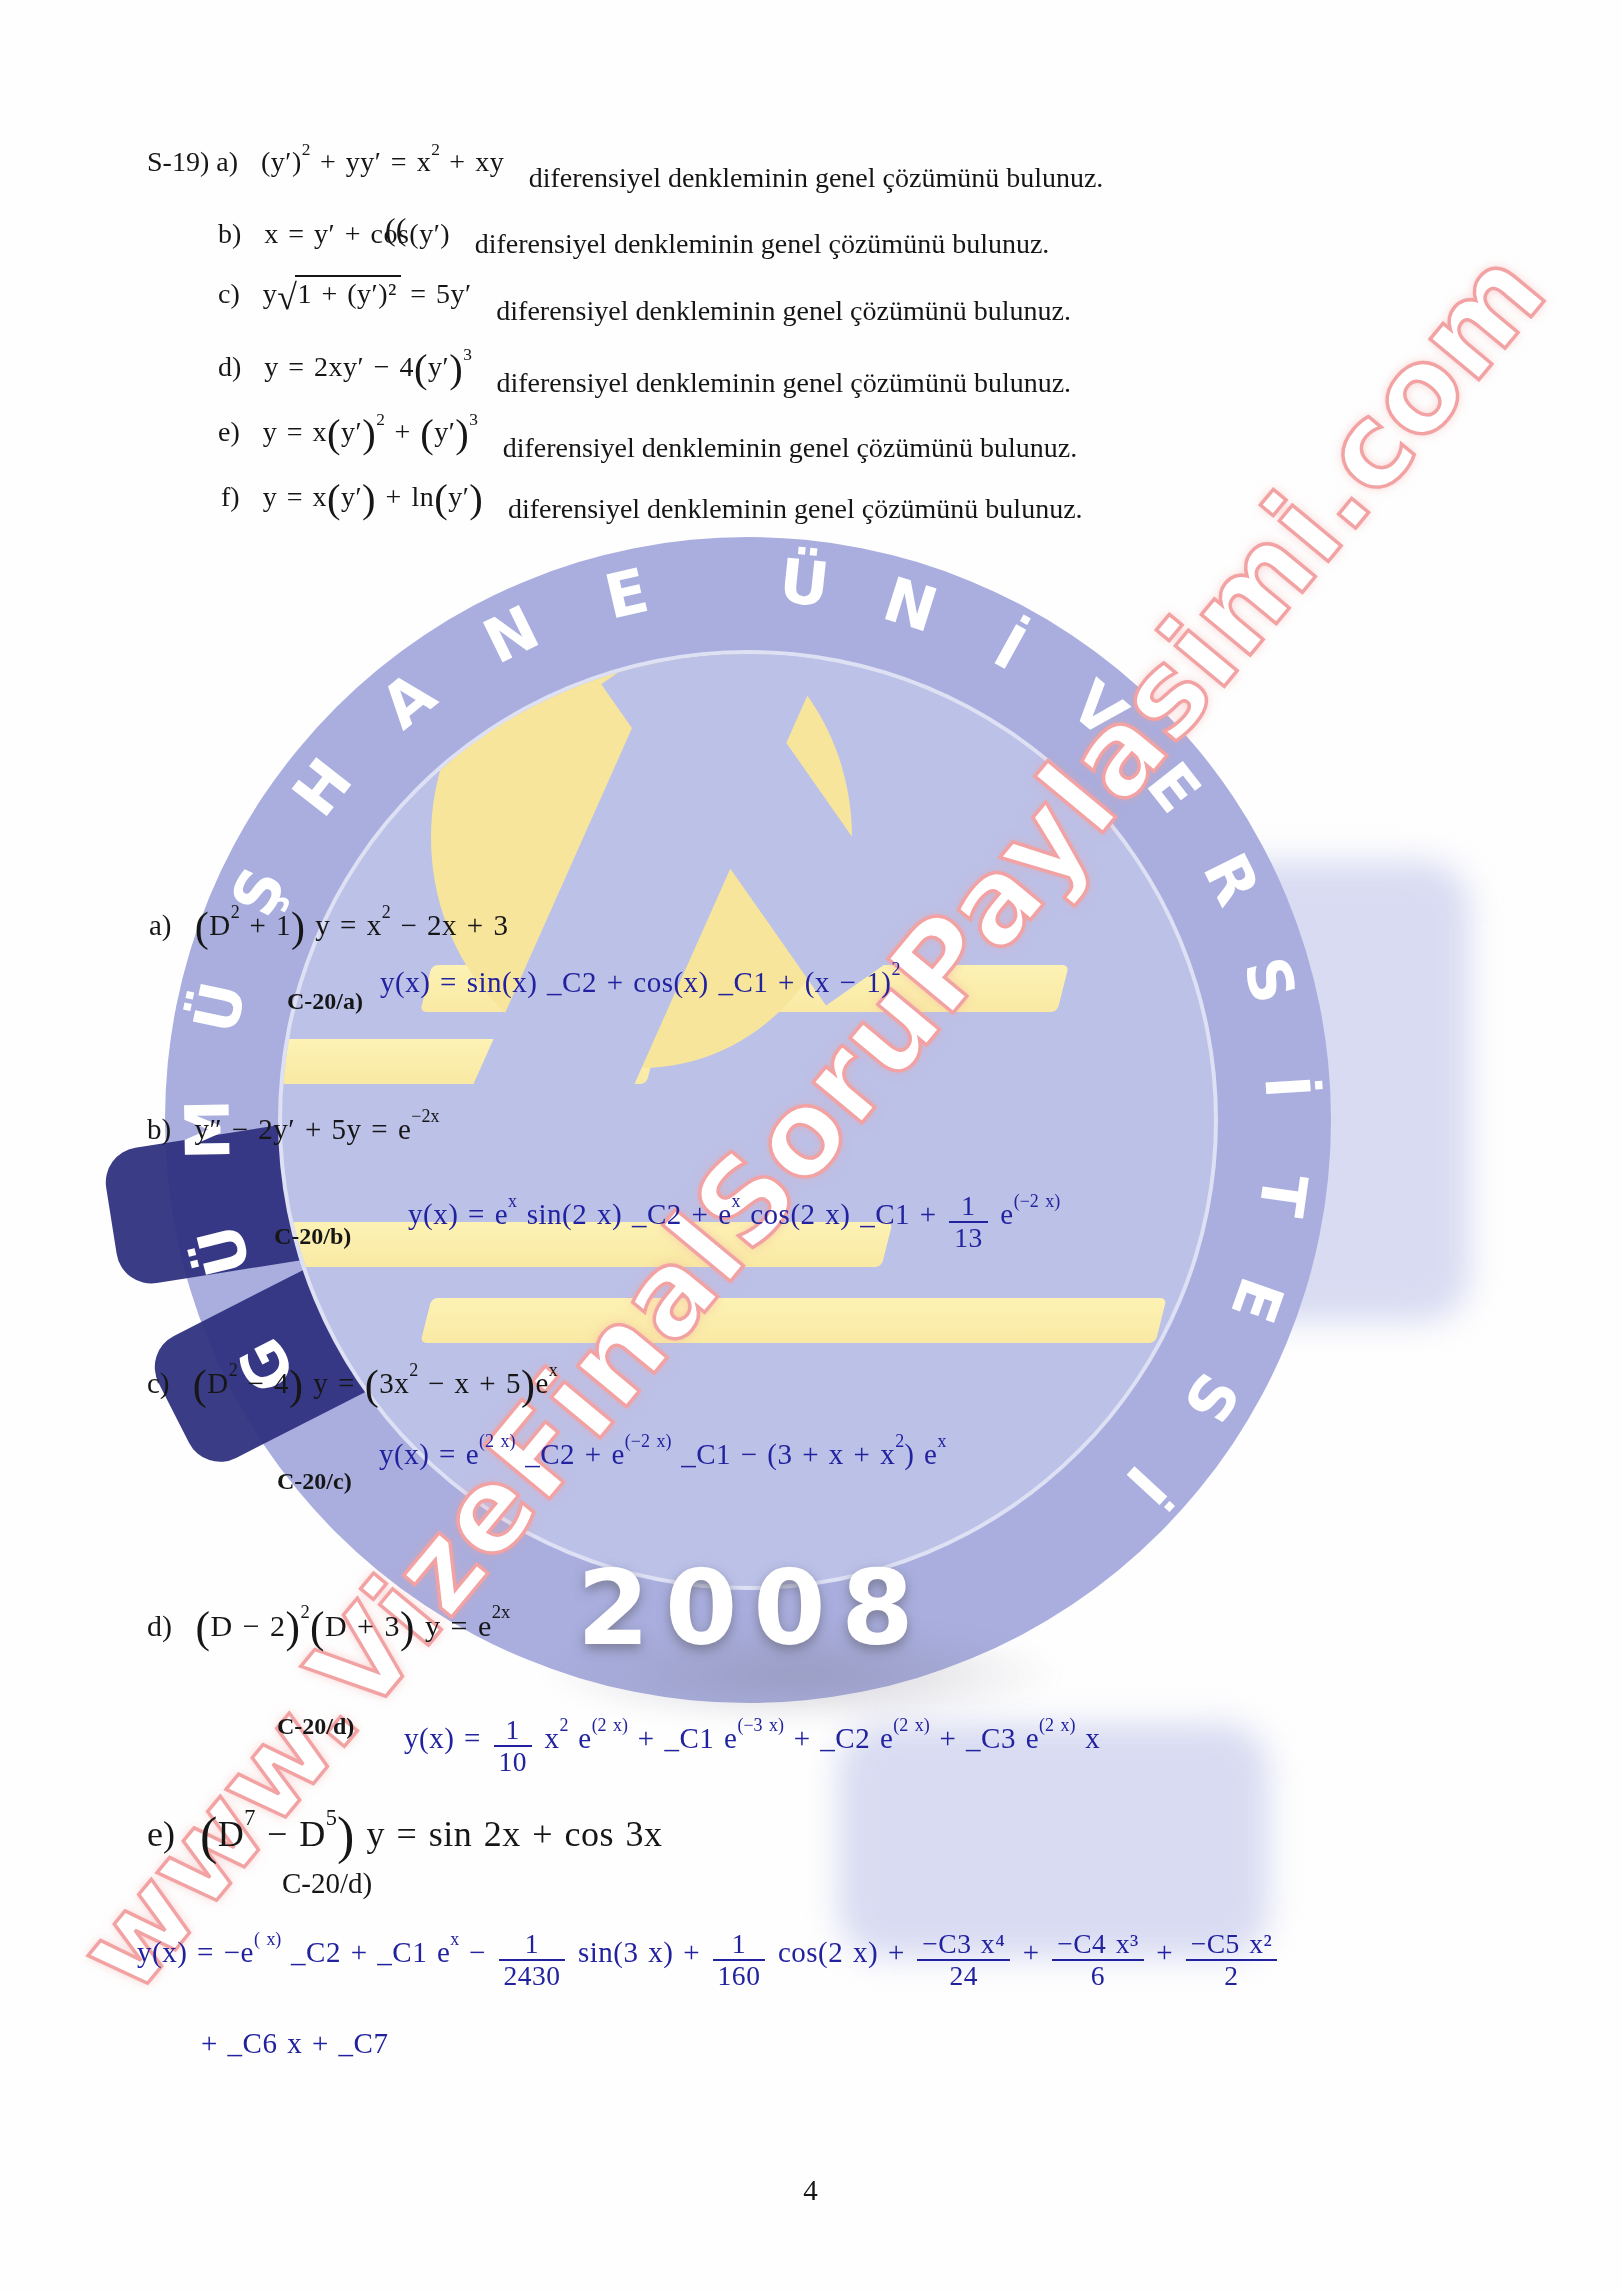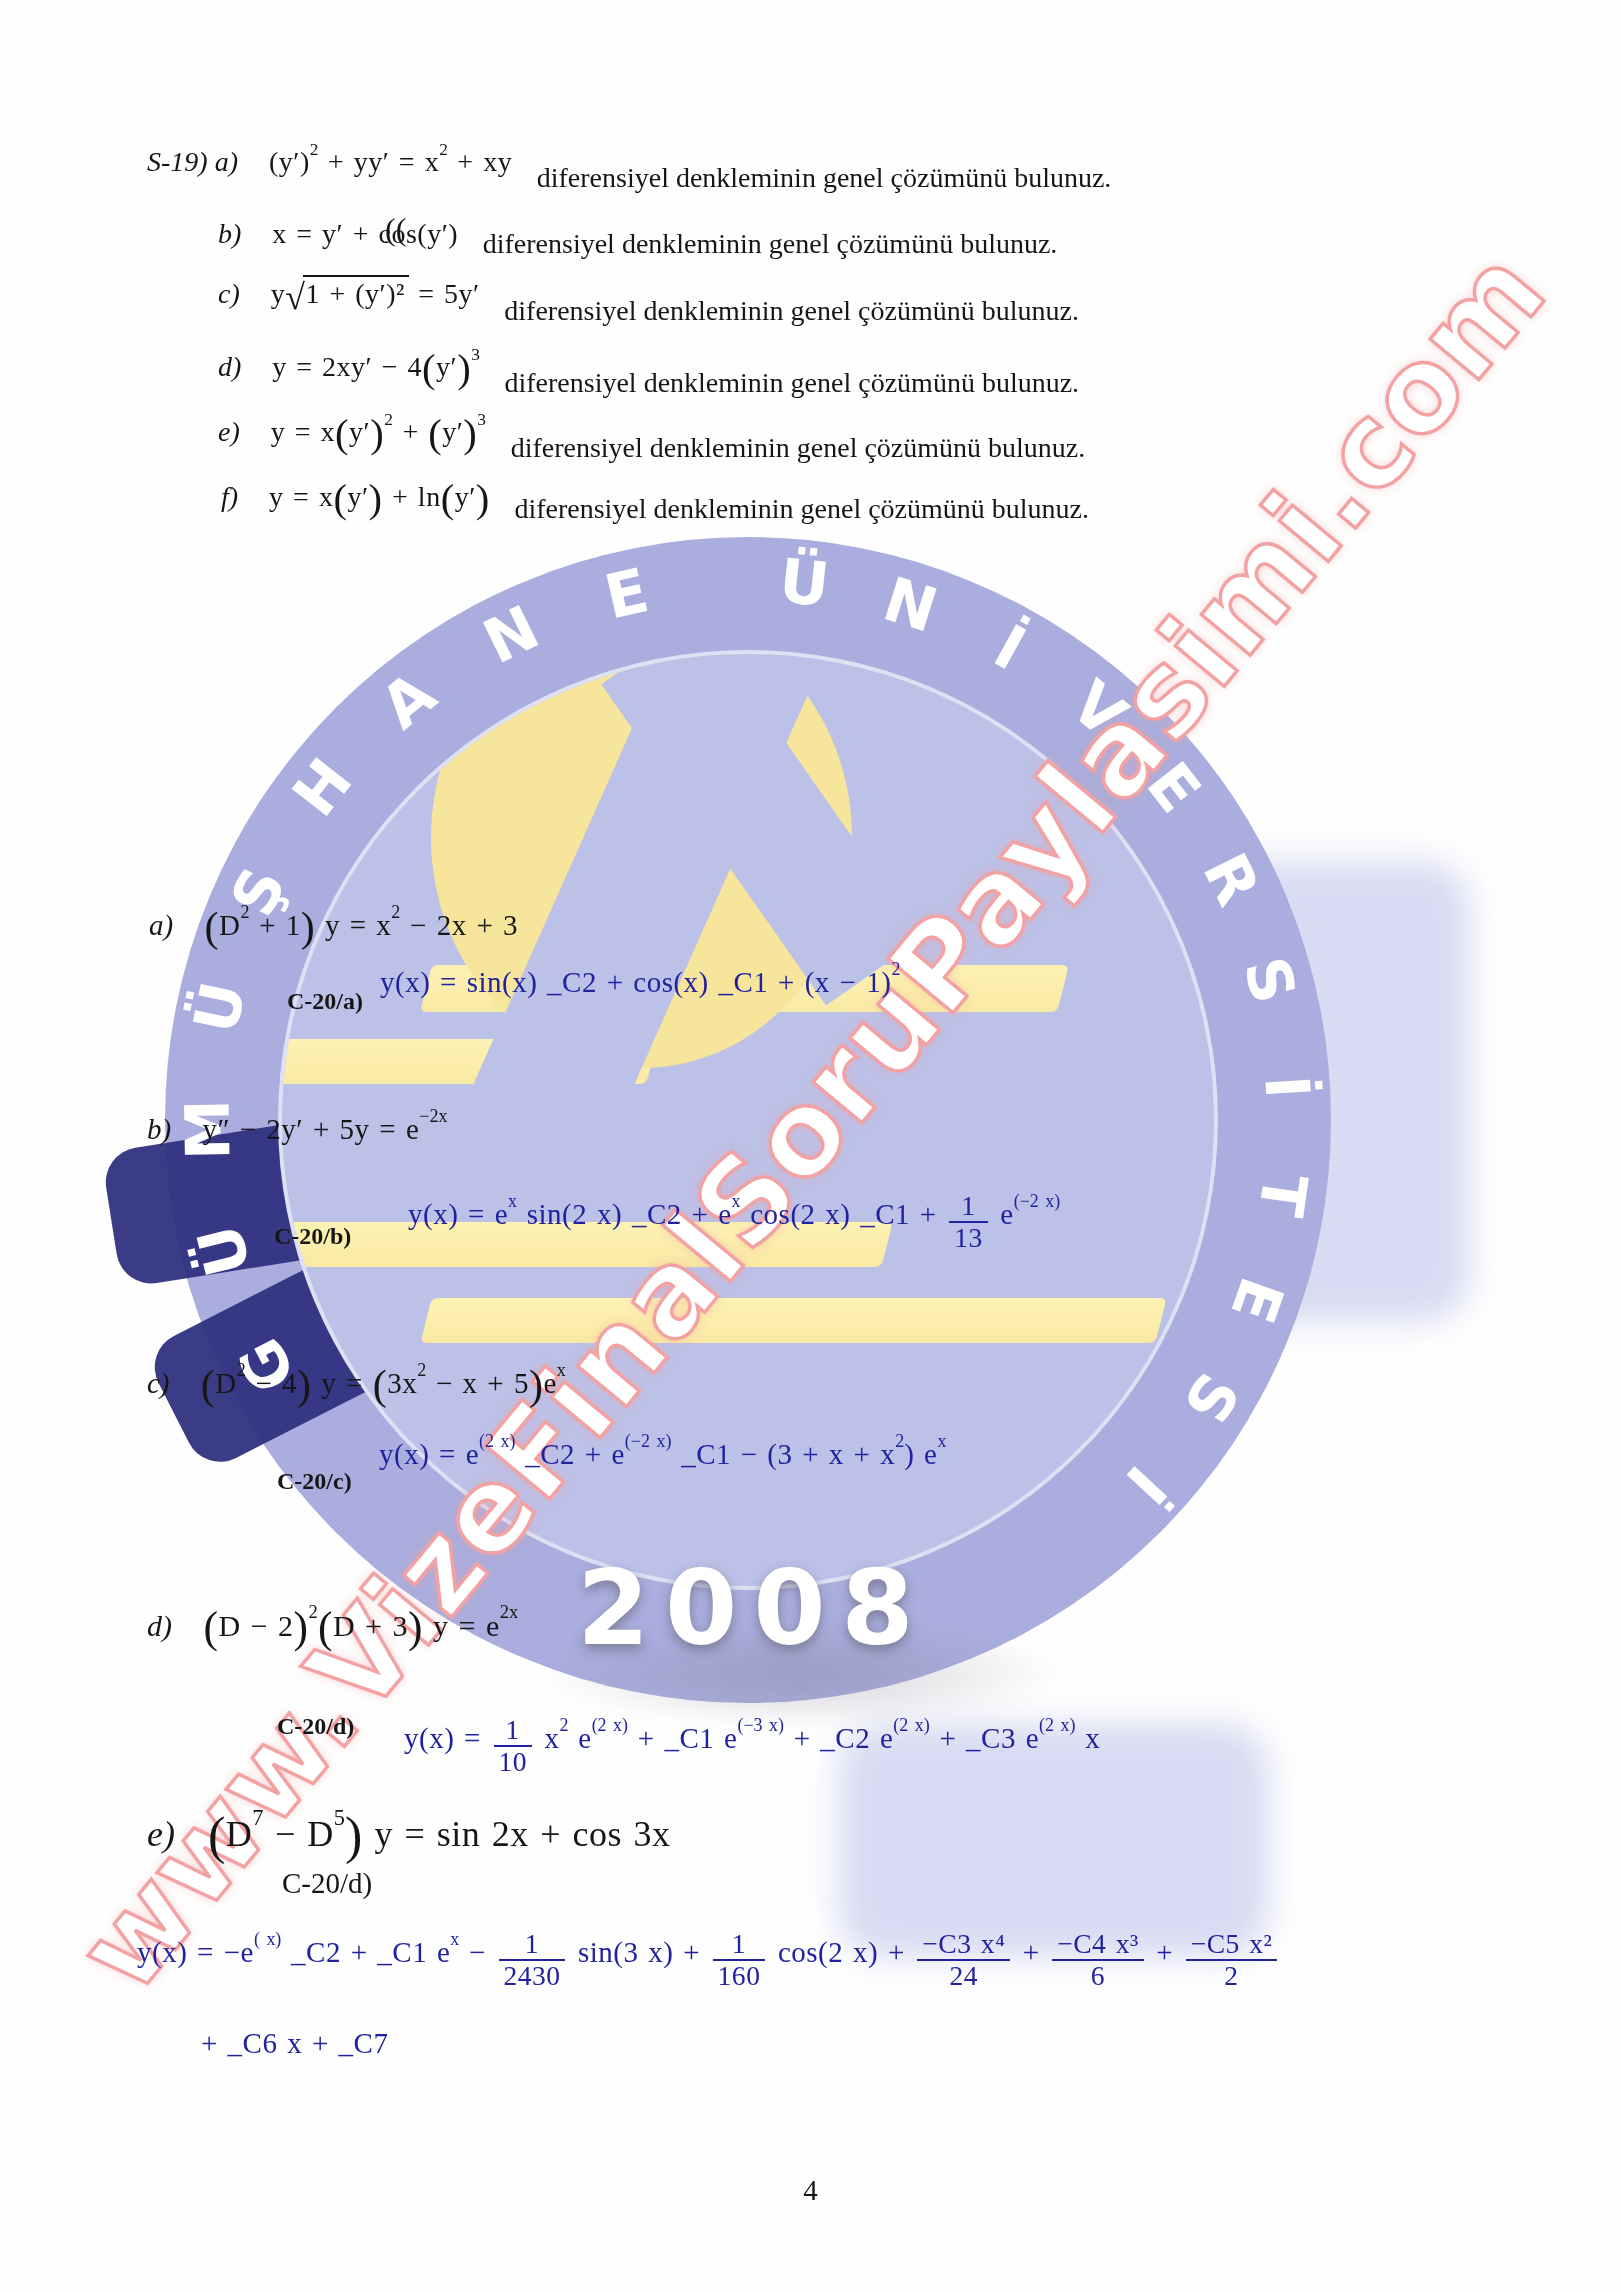--- a/index.html
+++ b/index.html
@@ -36,21 +36,21 @@
 
   
   .watermark{position:absolute;left:103px;top:1906px;z-index:5;transform:rotate(-50.3deg);
              transform-origin:0 50%;white-space:nowrap;
              font:bold 116px "DejaVu Sans",sans-serif;color:#ffffff;letter-spacing:1px;
              -webkit-text-stroke:3.4px var(--wm-pink);
              text-shadow:0 0 11.8px rgba(244,160,160,.55),0 0 2.9px rgba(244,160,160,.85);}
 
   
   .line{position:absolute;white-space:nowrap;z-index:8;font-size:28px;color:var(--ink);}
-  .lbl{margin-right:24px;font-style:italic;}
+  .lbl{margin-right:16px;}
   .math{letter-spacing:0.5px;word-spacing:2px;}
   .tail{position:relative;margin-left:17.6px;}
   .heading{font-size:29px;letter-spacing:0.3px;}
   .clabel{font-weight:bold;font-size:24px;}
   .clabel2{font-size:29px;}
   .ans{color:var(--answer-blue);font-size:29px;}
   .stray{font-size:32px;}
   .pageno{position:absolute;left:0;top:2174px;width:1621px;text-align:center;font-size:29px;z-index:8;}
 
   

